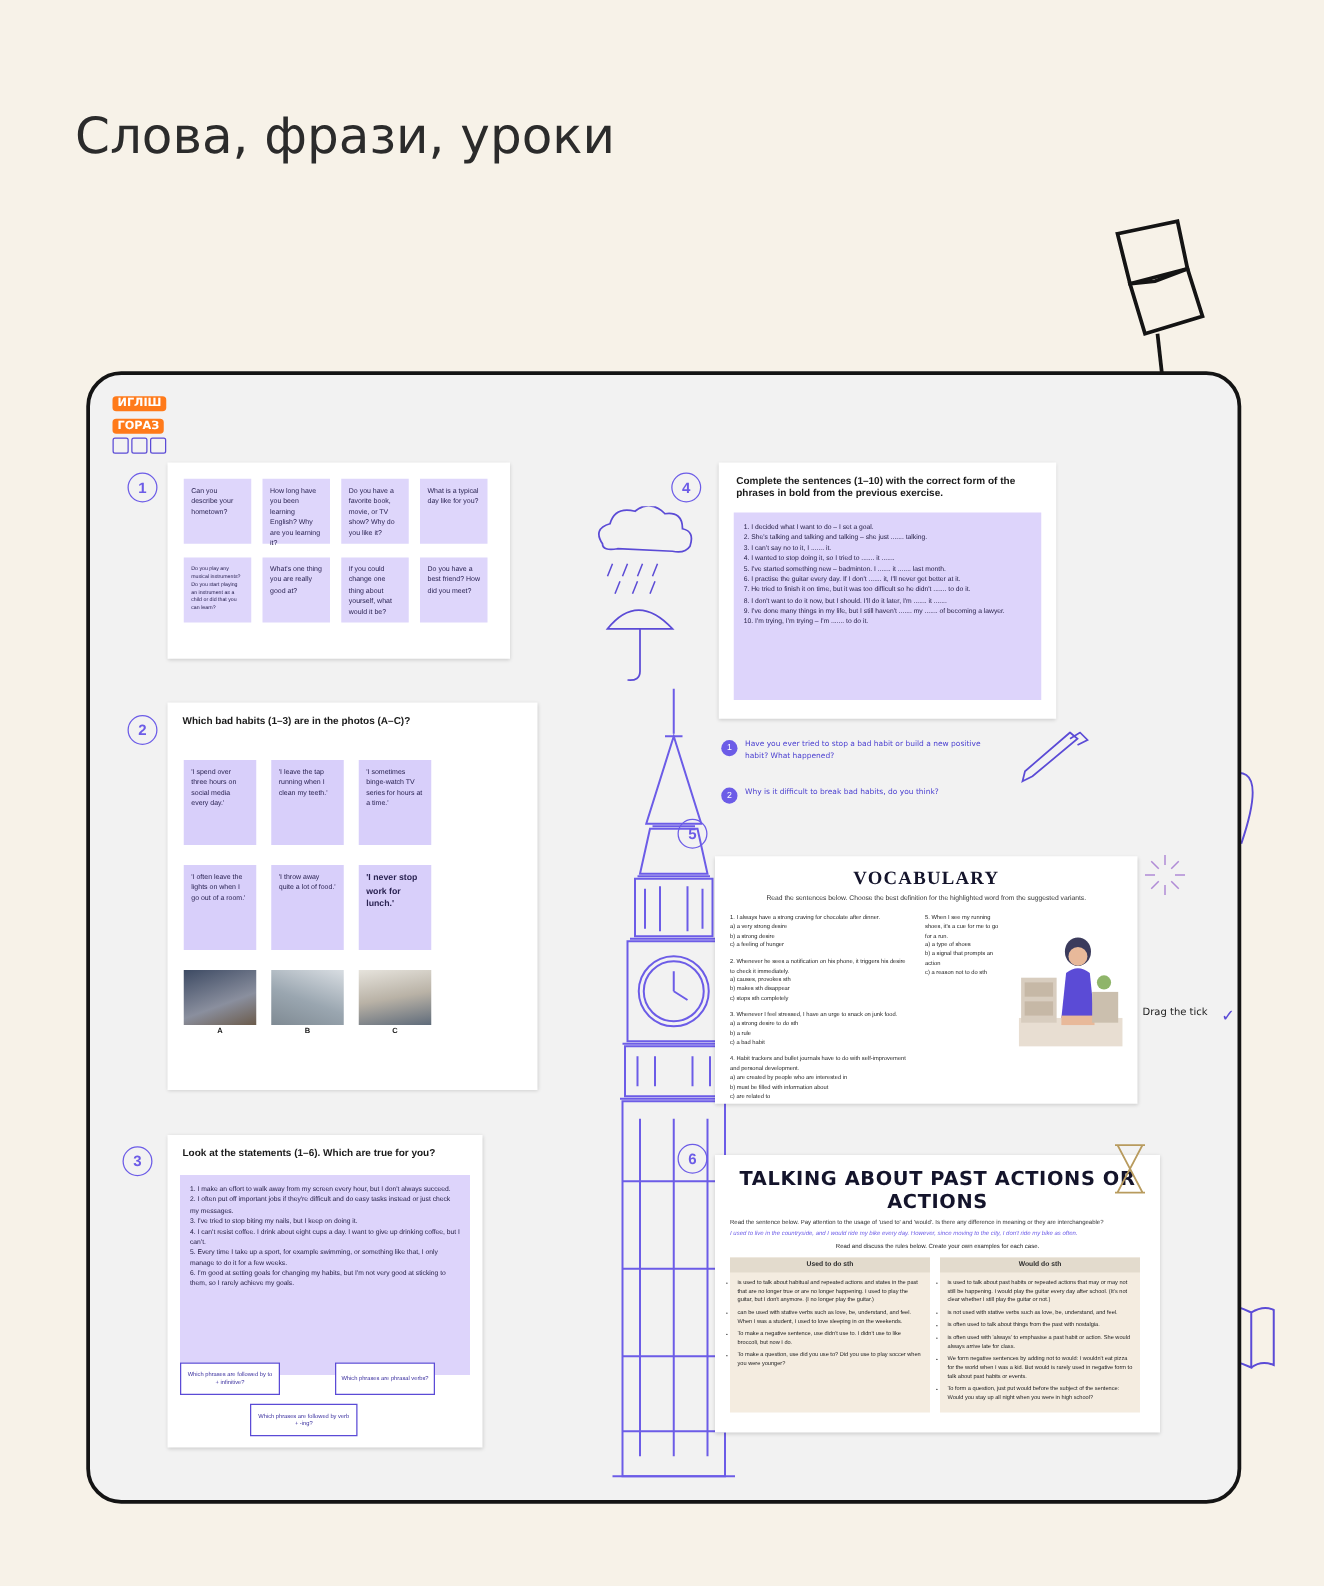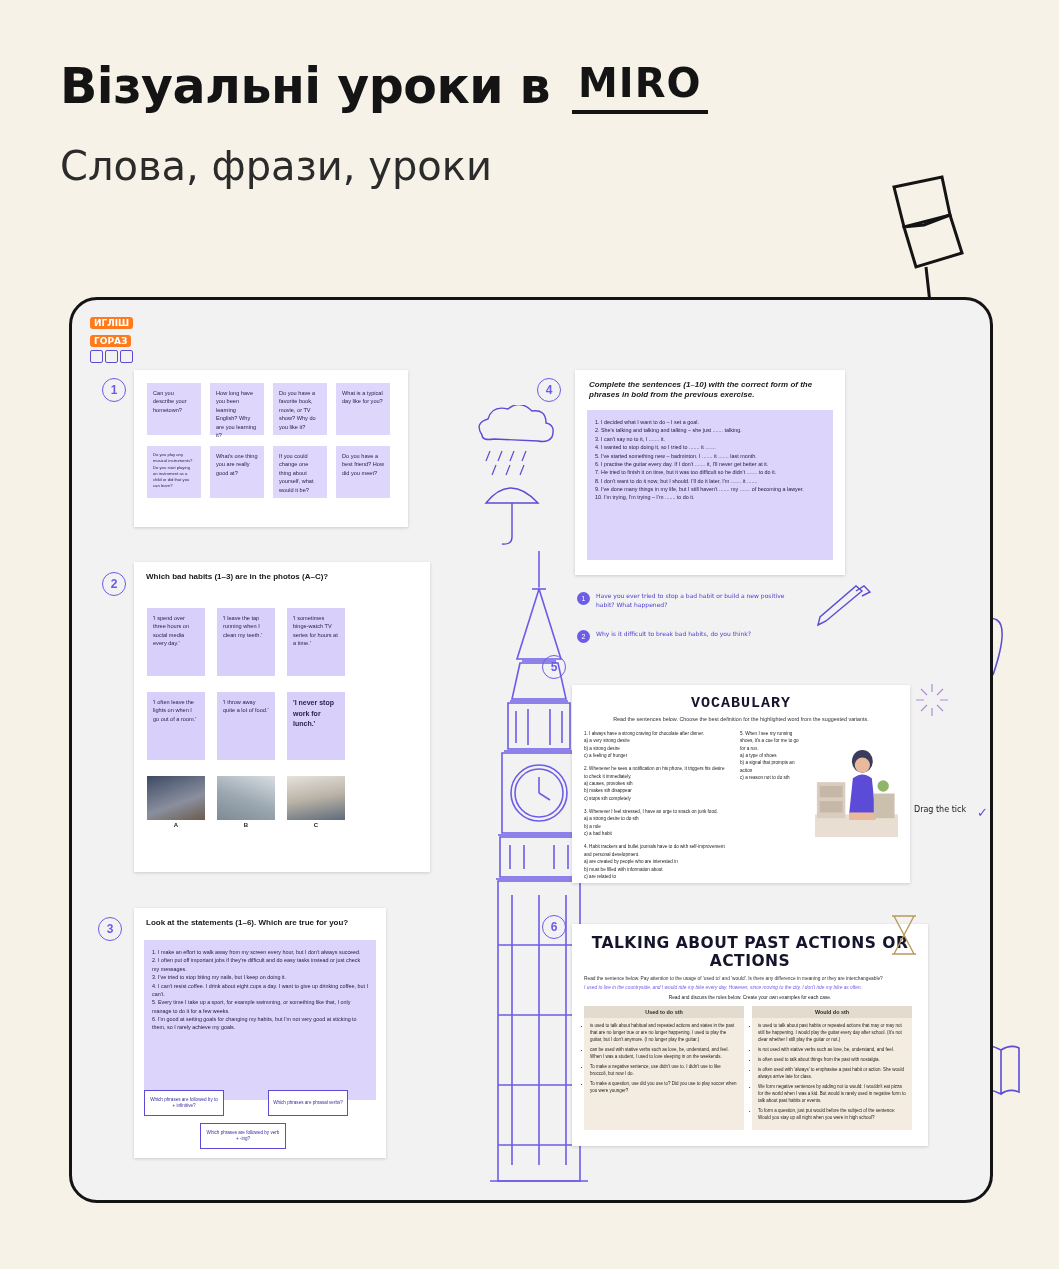--- a/index.html
+++ b/index.html
@@ -78,21 +78,21 @@
   }
   .hand-q{
     font-family:"DejaVu Sans", sans-serif;color:#4a3fd0;font-size:6px;line-height:1.45;
   }
   .num-badge{
     width:13px;height:13px;border-radius:50%;background:#6c5ce7;color:#fff;
     font-size:7px;display:flex;align-items:center;justify-content:center;flex:none;
   }
   .vocab-title{
     text-align:center;font-size:15px;font-weight:bold;letter-spacing:1px;color:#14142b;
-    font-family:Liberation Mono, monospace;
+    font-family:Liberation Serif, serif;
   }
   .vocab-sub{text-align:center;font-size:5.4px;color:#333;margin-top:4px;}
   .vocab-col{font-size:4.6px;line-height:1.6;color:#222;}
   .talk-title{
     text-align:center;font-size:15.5px;font-weight:bold;letter-spacing:.5px;color:#14142b;
     font-family:"DejaVu Sans", sans-serif;
   }
   .beige{background:#f4ece0;}
   .col-head{
     background:#e3dbcd;font-size:5.4px;font-weight:bold;text-align:center;padding:3px 0;color:#2a2a2a;
@@ -100,24 +100,20 @@
   .bullets{font-size:4.5px;line-height:1.55;color:#222;padding:5px 6px;}
   .bullets li{margin-bottom:3px;}
   ul{margin:0;padding-left:8px;}
   .drag-label{font-family:"DejaVu Sans", sans-serif;font-size:8px;color:#1a1a1a;}
   .clock-wrap{position:absolute;left:352px;top:245px;width:230px;height:640px;}
 </style>
 </head>
 <body>
 
 <div class="header">
-  <div class="title-row">
-    <div class="title">Візуальні уроки в</div>
-    <div class="brand">MIRO</div>
-  </div>
   <div class="subtitle">Слова, фрази, уроки</div>
 </div>
 
 <svg class="pin" viewBox="0 0 120 130">
   <path d="M30 12 L78 2 L86 40 L60 50 L40 52 Z" fill="none" stroke="#141414" stroke-width="3"></path>
   <path d="M40 52 L86 40 L98 78 L52 92 Z" fill="none" stroke="#141414" stroke-width="3"></path>
   <path d="M62 92 L66 128" fill="none" stroke="#141414" stroke-width="3"></path>
 </svg>
 
 <svg style="position:absolute;left:930px;top:440px;" width="70" height="40">
@@ -236,21 +232,21 @@
       <path d="M86 300 v24 M100 300 v24 M130 300 v24 M144 300 v24"></path>
       <path d="M72 334 h86"></path>
       <path d="M74 336 v300 h82 v-300 z"></path>
       <path d="M88 350 v270 M115 350 v270 M142 350 v270"></path>
       <path d="M74 400 h82 M74 470 h82 M74 540 h82 M74 600 h82"></path>
       <path d="M66 636 h98"></path>
     </g>
   </svg>
 
   <div class="card" style="left:503px;top:70px;width:270px;height:205px;padding:8px;box-sizing:border-box;">
-    <div class="card-title" style="padding:2px 6px 8px 6px;font-style:italic;">Complete the sentences (1–10) with the correct form of the phrases in bold from the previous exercise.</div>
+    <div class="card-title" style="padding:2px 6px 8px 6px;">Complete the sentences (1–10) with the correct form of the phrases in bold from the previous exercise.</div>
     <div class="purple-block" style="position:absolute;left:12px;top:40px;width:246px;height:150px;">
       <div>1. I decided what I want to do – I set a goal.</div>
       <div>2. She's talking and talking and talking – she just ....... talking.</div>
       <div>3. I can't say no to it, I ....... it.</div>
       <div>4. I wanted to stop doing it, so I tried to ....... it .......</div>
       <div>5. I've started something new – badminton. I ....... it ....... last month.</div>
       <div>6. I practise the guitar every day. If I don't ....... it, I'll never get better at it.</div>
       <div>7. He tried to finish it on time, but it was too difficult so he didn't ....... to do it.</div>
       <div>8. I don't want to do it now, but I should. I'll do it later, I'm ....... it .......</div>
       <div>9. I've done many things in my life, but I still haven't ....... my ....... of becoming a lawyer.</div>

